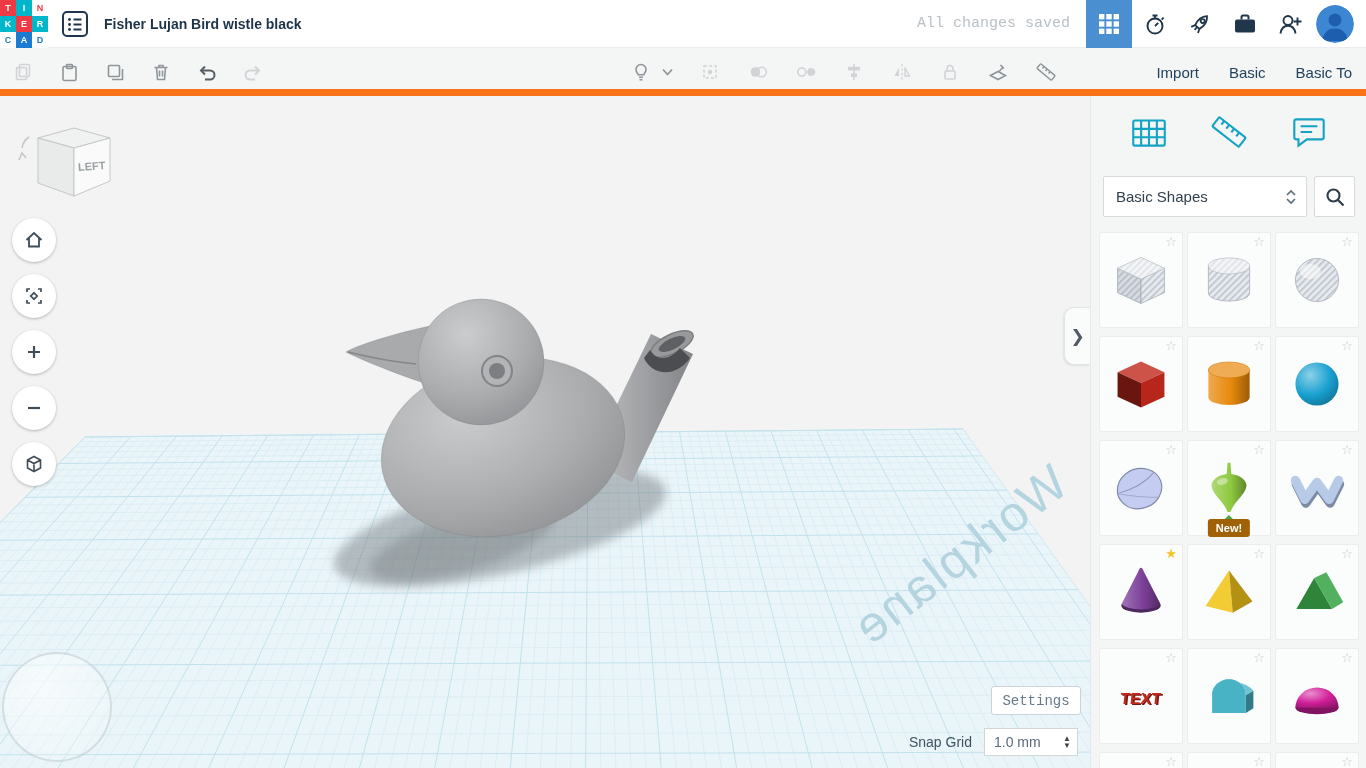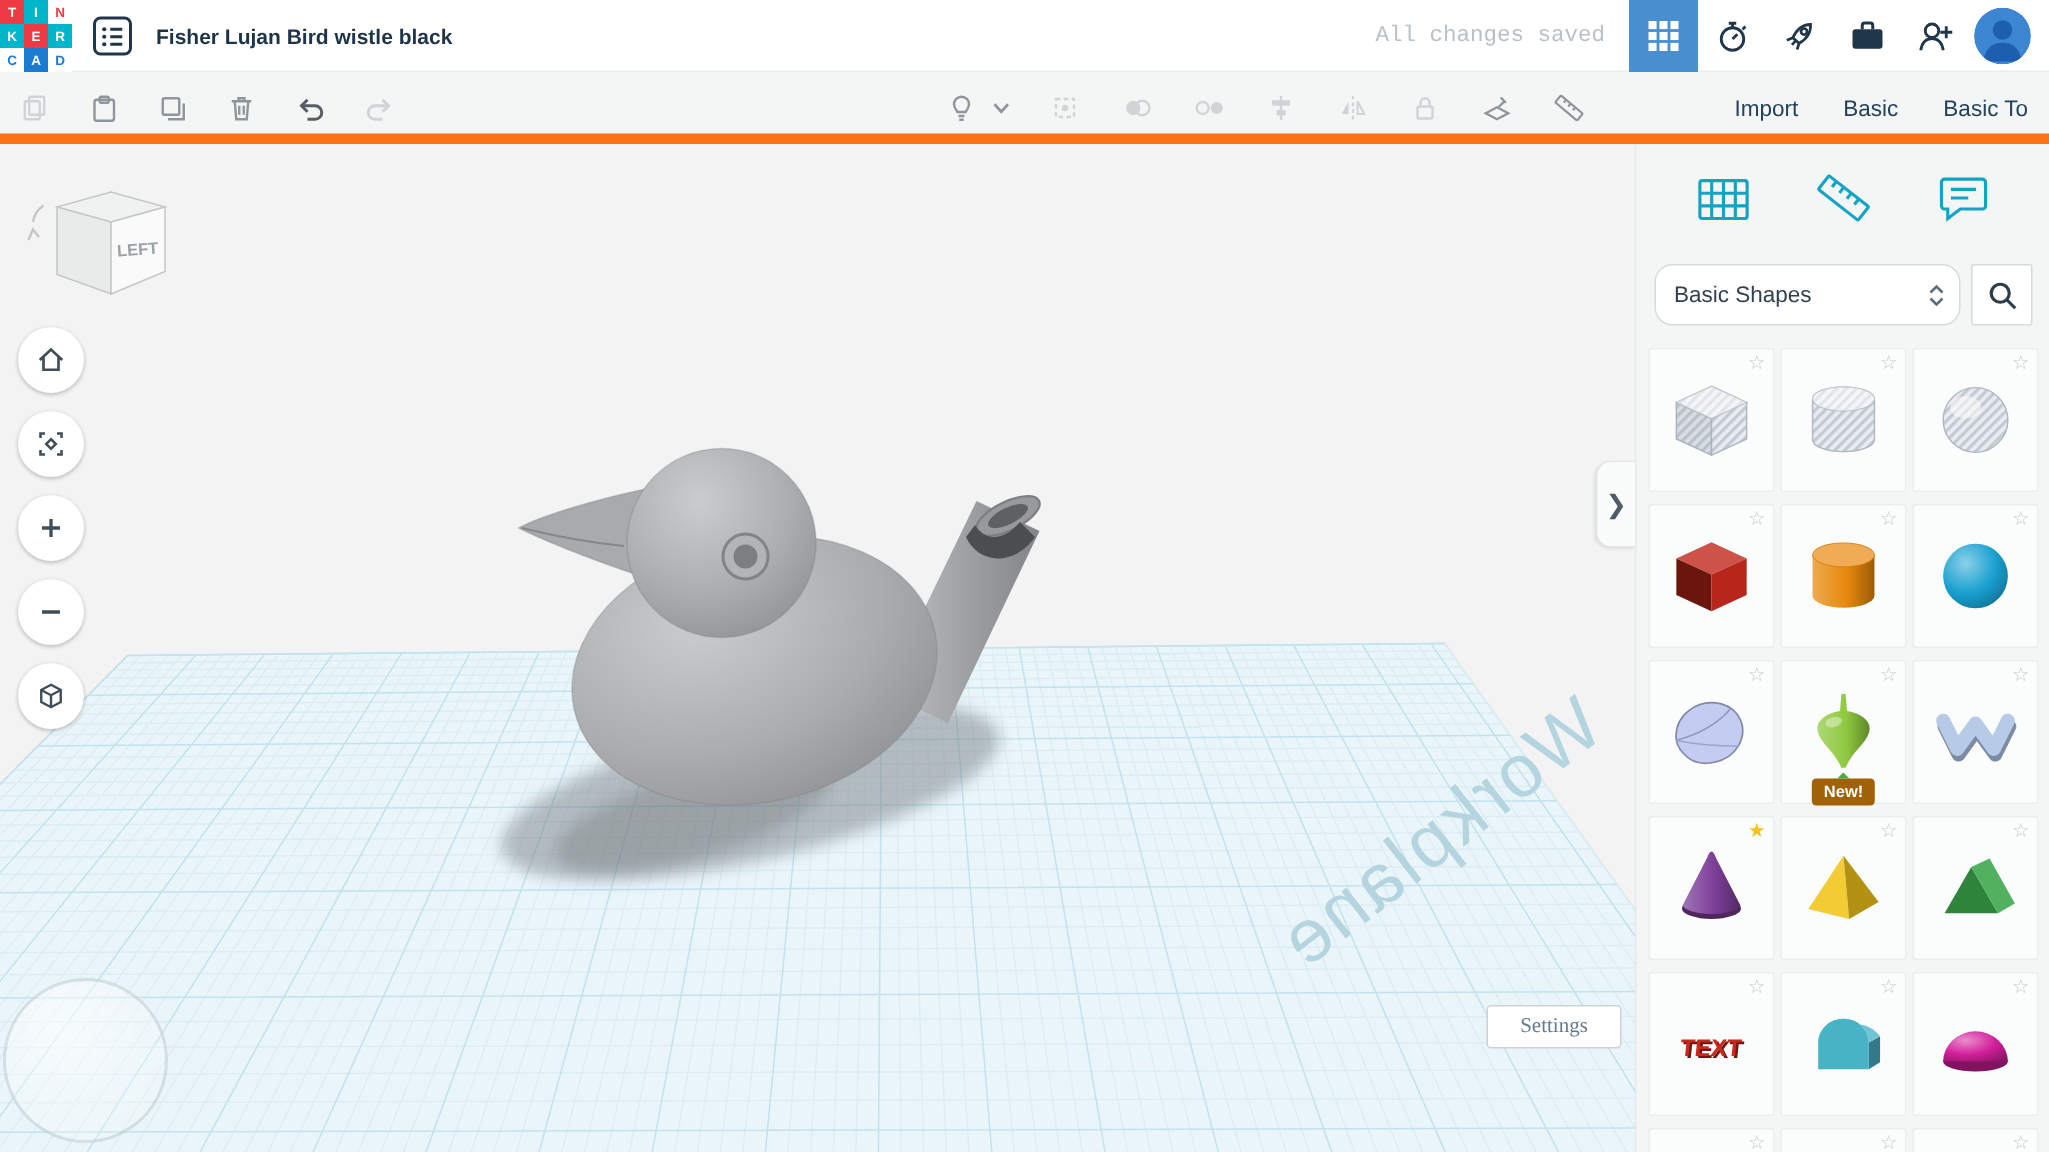--- a/index.html
+++ b/index.html
@@ -31,32 +31,32 @@
 
 
 #canvas{position:absolute;top:96px;left:0;width:1090px;height:672px;background:#f2f3f2;overflow:hidden;z-index:1;}
 #scene{position:absolute;left:0;top:0;width:1090px;height:672px;}
 .wp-label{position:absolute;left:740px;top:430px;width:440px;text-align:center;font-size:50px;color:#b4d4e0;letter-spacing:2px;transform:rotate(-38deg) scaleX(-1);pointer-events:none;}
 #viewcube{position:absolute;left:14px;top:12px;width:104px;height:104px;cursor:pointer;}
 .nav-col{position:absolute;left:12px;top:122px;display:flex;flex-direction:column;gap:12px;}
 .nav-btn{width:44px;height:44px;border-radius:50%;background:#fff;border:none;box-shadow:0 1px 3px rgba(0,0,0,0.25);display:flex;align-items:center;justify-content:center;color:#3f4e59;cursor:pointer;}
 .orbit-ring{position:absolute;left:2px;top:556px;width:110px;height:110px;border-radius:50%;border:2px solid rgba(170,185,193,0.4);background:radial-gradient(circle at 35% 30%,rgba(255,255,255,0.6),rgba(238,243,245,0.1));}
 .collapse-tab{position:absolute;left:1064px;top:307px;width:26px;height:58px;background:#fafbfb;border:1px solid #e3e6e8;border-right:none;border-radius:10px 0 0 10px;box-shadow:-1px 1px 2px rgba(0,0,0,0.08);display:flex;align-items:center;justify-content:center;color:#4f5b66;font-size:17px;cursor:pointer;z-index:6;}
-.settings-btn{position:absolute;left:991px;top:574px;width:90px;height:29px;background:#fff;border:1px solid #cdd2d5;border-radius:3px;font-size:14px;color:#657b8c;cursor:pointer;z-index:5;font-family:Liberation Serif, serif;}
+.settings-btn{position:absolute;left:991px;top:590px;width:90px;height:29px;background:#fff;border:1px solid #cdd2d5;border-radius:3px;font-size:14px;color:#657b8c;cursor:pointer;z-index:5;font-family:Liberation Mono, monospace;}
 .snap-row{position:absolute;left:860px;top:632px;display:flex;align-items:center;z-index:5;}
 .snap-label{width:112px;text-align:right;font-size:14px;color:#3f5264;margin-right:12px;}
 .snap-select{width:94px;height:28px;background:#fff;border:1px solid #d3d6d8;display:flex;align-items:center;justify-content:space-between;padding:0 6px 0 9px;font-size:14px;color:#5a6b7a;cursor:pointer;}
 .snap-caret{font-size:8px;color:#444;line-height:7px;display:flex;flex-direction:column;}
 
 
 #panel{position:absolute;top:96px;left:1090px;width:276px;height:672px;background:#f4f5f5;border-left:1px solid #e7e8e9;overflow:hidden;z-index:10;}
 .panel-tools{position:absolute;left:0;top:8px;width:276px;height:56px;display:flex;align-items:center;justify-content:space-around;padding:0 18px;}
 .ptool{background:none;border:none;cursor:pointer;color:#14a3c4;display:flex;align-items:center;justify-content:center;}
 .panel-filter{position:absolute;left:0;top:80px;width:276px;height:41px;}
-.cat-select{position:absolute;left:12px;top:0;width:204px;height:41px;background:#fff;border:1px solid #d7dadb;border-radius:12px;display:flex;align-items:center;justify-content:space-between;padding:0 8px 0 12px;cursor:pointer;}
+.cat-select{position:absolute;left:12px;top:0;width:204px;height:41px;background:#fff;border:1px solid #d7dadb;border-radius:2px;display:flex;align-items:center;justify-content:space-between;padding:0 8px 0 12px;cursor:pointer;}
 .cat-select span.val{font-size:15px;color:#32414e;}
 .search-btn{position:absolute;left:223px;top:0;width:41px;height:41px;background:#fff;border:1px solid #d7dadb;border-radius:2px;display:flex;align-items:center;justify-content:center;cursor:pointer;}
 .shapes-grid{position:absolute;left:8px;top:136px;width:262px;display:grid;grid-template-columns:repeat(3,84px);grid-auto-rows:96px;gap:8px 4px;}
 .tile{position:relative;background:#fbfcfc;border:1px solid #ededee;border-radius:2px;display:flex;align-items:center;justify-content:center;cursor:pointer;}
 .tile .star{position:absolute;top:2px;right:5px;font-size:13px;color:#c6cbd0;line-height:14px;}
 .tile .star.fav{color:#f6c21e;}
 .badge{position:absolute;left:50%;bottom:-2px;transform:translateX(-50%);background:#a16207;color:#fff;font-size:11px;font-weight:bold;padding:3px 8px;border-radius:3px;white-space:nowrap;}
 .badge::before{content:"";position:absolute;top:-4px;left:50%;margin-left:-4px;border-left:4px solid transparent;border-right:4px solid transparent;border-bottom:4px solid #3fae3a;}
 </style>
 </head>
@@ -335,20 +335,30 @@
       <button class="nav-btn">
         <svg width="22" height="22" viewBox="0 0 22 22" fill="none" stroke="currentColor" stroke-width="1.6">
             <path d="M11,3.5 L17.5,7 V15 L11,18.5 L4.5,15 V7 Z M4.5,7 L11,10.5 L17.5,7 M11,10.5 V18.5"></path>
           </svg>
       </button>
     </div>
 
     <div class="orbit-ring"></div>
 
     <button class="settings-btn">Settings</button>
+    <div class="snap-row">
+      <span class="snap-label">Snap Grid</span>
+      <div class="snap-select">
+        <span>1.0 mm</span>
+        <span class="snap-caret">
+            <span>▲</span>
+            <span>▼</span>
+          </span>
+      </div>
+    </div>
   </div>
 
   <div class="collapse-tab">
       <span>❯</span>
     </div>
 
   <div id="panel">
     <div class="panel-tools">
       <button class="ptool">
         <svg width="42" height="42" viewBox="0 0 40 40" fill="none" stroke="currentColor" stroke-width="2">

